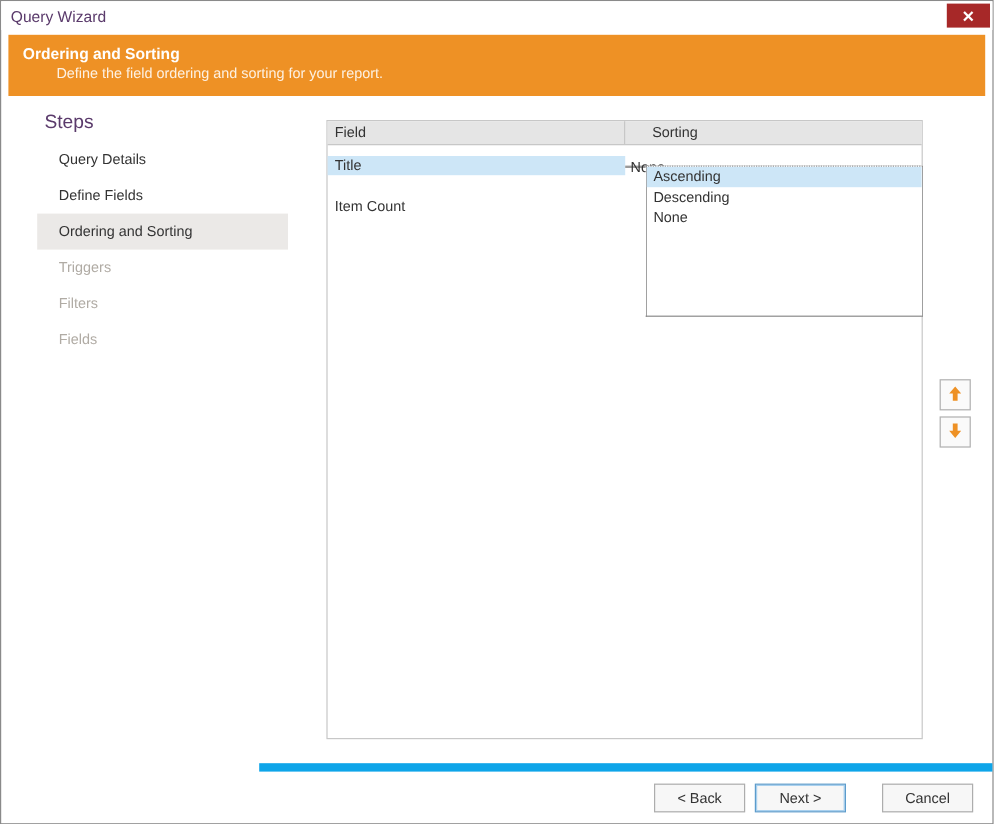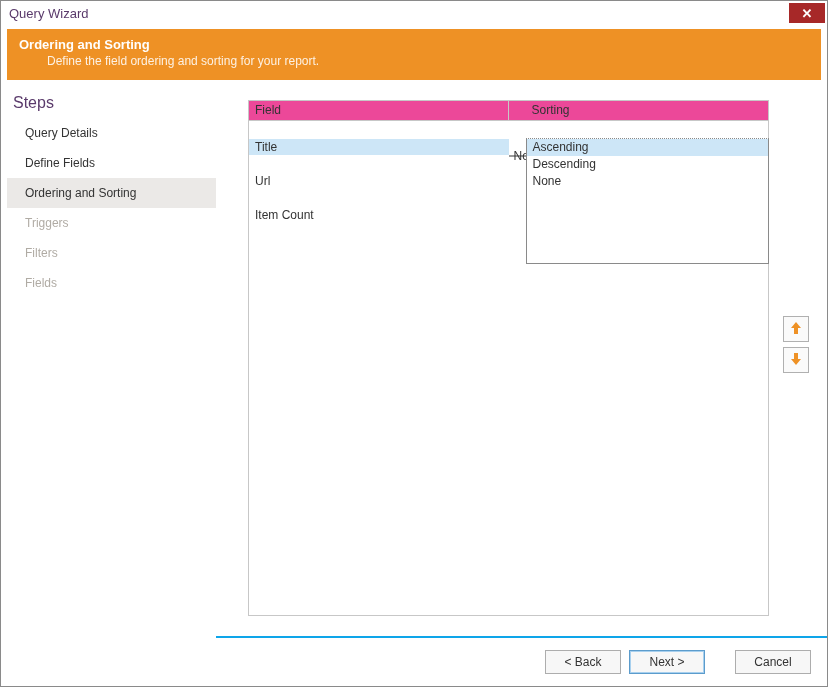--- a/index.html
+++ b/index.html
@@ -67,20 +67,21 @@
     .body {
       flex: 1;
       display: flex;
       min-height: 0;
     }
     .sidebar {
       width: 215px;
       padding: 6px 0 0 6px;
       display: flex;
       flex-direction: column;
+      margin-left: 24px;
     }
     .steps-header {
       color: #5a3a6b;
       font-size: 16px;
       padding: 2px 6px 6px 6px;
     }
     .step-item {
       padding: 8px 10px 8px 18px;
       color: #333;
       cursor: pointer;
@@ -103,42 +104,42 @@
       top: 14px;
       right: 58px;
       bottom: 20px;
       border: 1px solid #c7c7c7;
       background: #fff;
     }
     .grid-header {
       display: flex;
       height: 20px;
       border-bottom: 1px solid #c7c7c7;
-      background: #ec4899;
+      background: #e5e5e5;
     }
     .grid-header-cell {
       padding: 2px 6px;
       color: #333;
       font-size: 12px;
     }
     .col-field {
       width: 50%;
       border-right: 1px solid #c7c7c7;
     }
     .col-sort {
       flex: 1;
       margin-left: 17px;
     }
     .grid-body {
       position: relative;
     }
     .grid-row {
       display: flex;
       height: 34px;
-      align-items: flex-end;
+      align-items: center;
       cursor: pointer;
     }
     .grid-row.selected .cell-field {
       background: #cde6f7;
     }
     .cell {
       padding: 1px 6px;
       font-size: 12px;
       color: #333;
     }
@@ -219,21 +220,21 @@
       align-items: center;
       justify-content: center;
       cursor: pointer;
     }
     .side-btn svg {
       width: 12px;
       height: 14px;
     }
     .footer {
       height: 50px;
-      border-top: 2px solid #0ea5e9;
+      border-top: 7px solid #0ea5e9;
       display: flex;
       align-items: center;
       justify-content: flex-end;
       padding: 4px 16px;
       gap: 8px;
       margin-left: 215px;
     }
     .btn {
       min-width: 76px;
       height: 24px;
@@ -295,24 +296,20 @@
                 <span>None</span>
                 <div class="combo-arrow">
                   <svg viewBox="0 0 8 5">
                       <path d="M0 0 L4 4 L8 0" fill="none" stroke="#555" stroke-width="1.3"></path>
                     </svg>
                 </div>
               </div>
             </div>
           </div>
           <div class="grid-row">
-            <div class="cell cell-field">Url</div>
-            <div class="cell cell-sort"></div>
-          </div>
-          <div class="grid-row">
             <div class="cell cell-field">Item Count</div>
             <div class="cell cell-sort"></div>
           </div>
 
           <div class="dropdown">
             <div class="dropdown-item selected">Ascending</div>
             <div class="dropdown-item">Descending</div>
             <div class="dropdown-item">None</div>
             <div class="dropdown-spacer"></div>
           </div>

